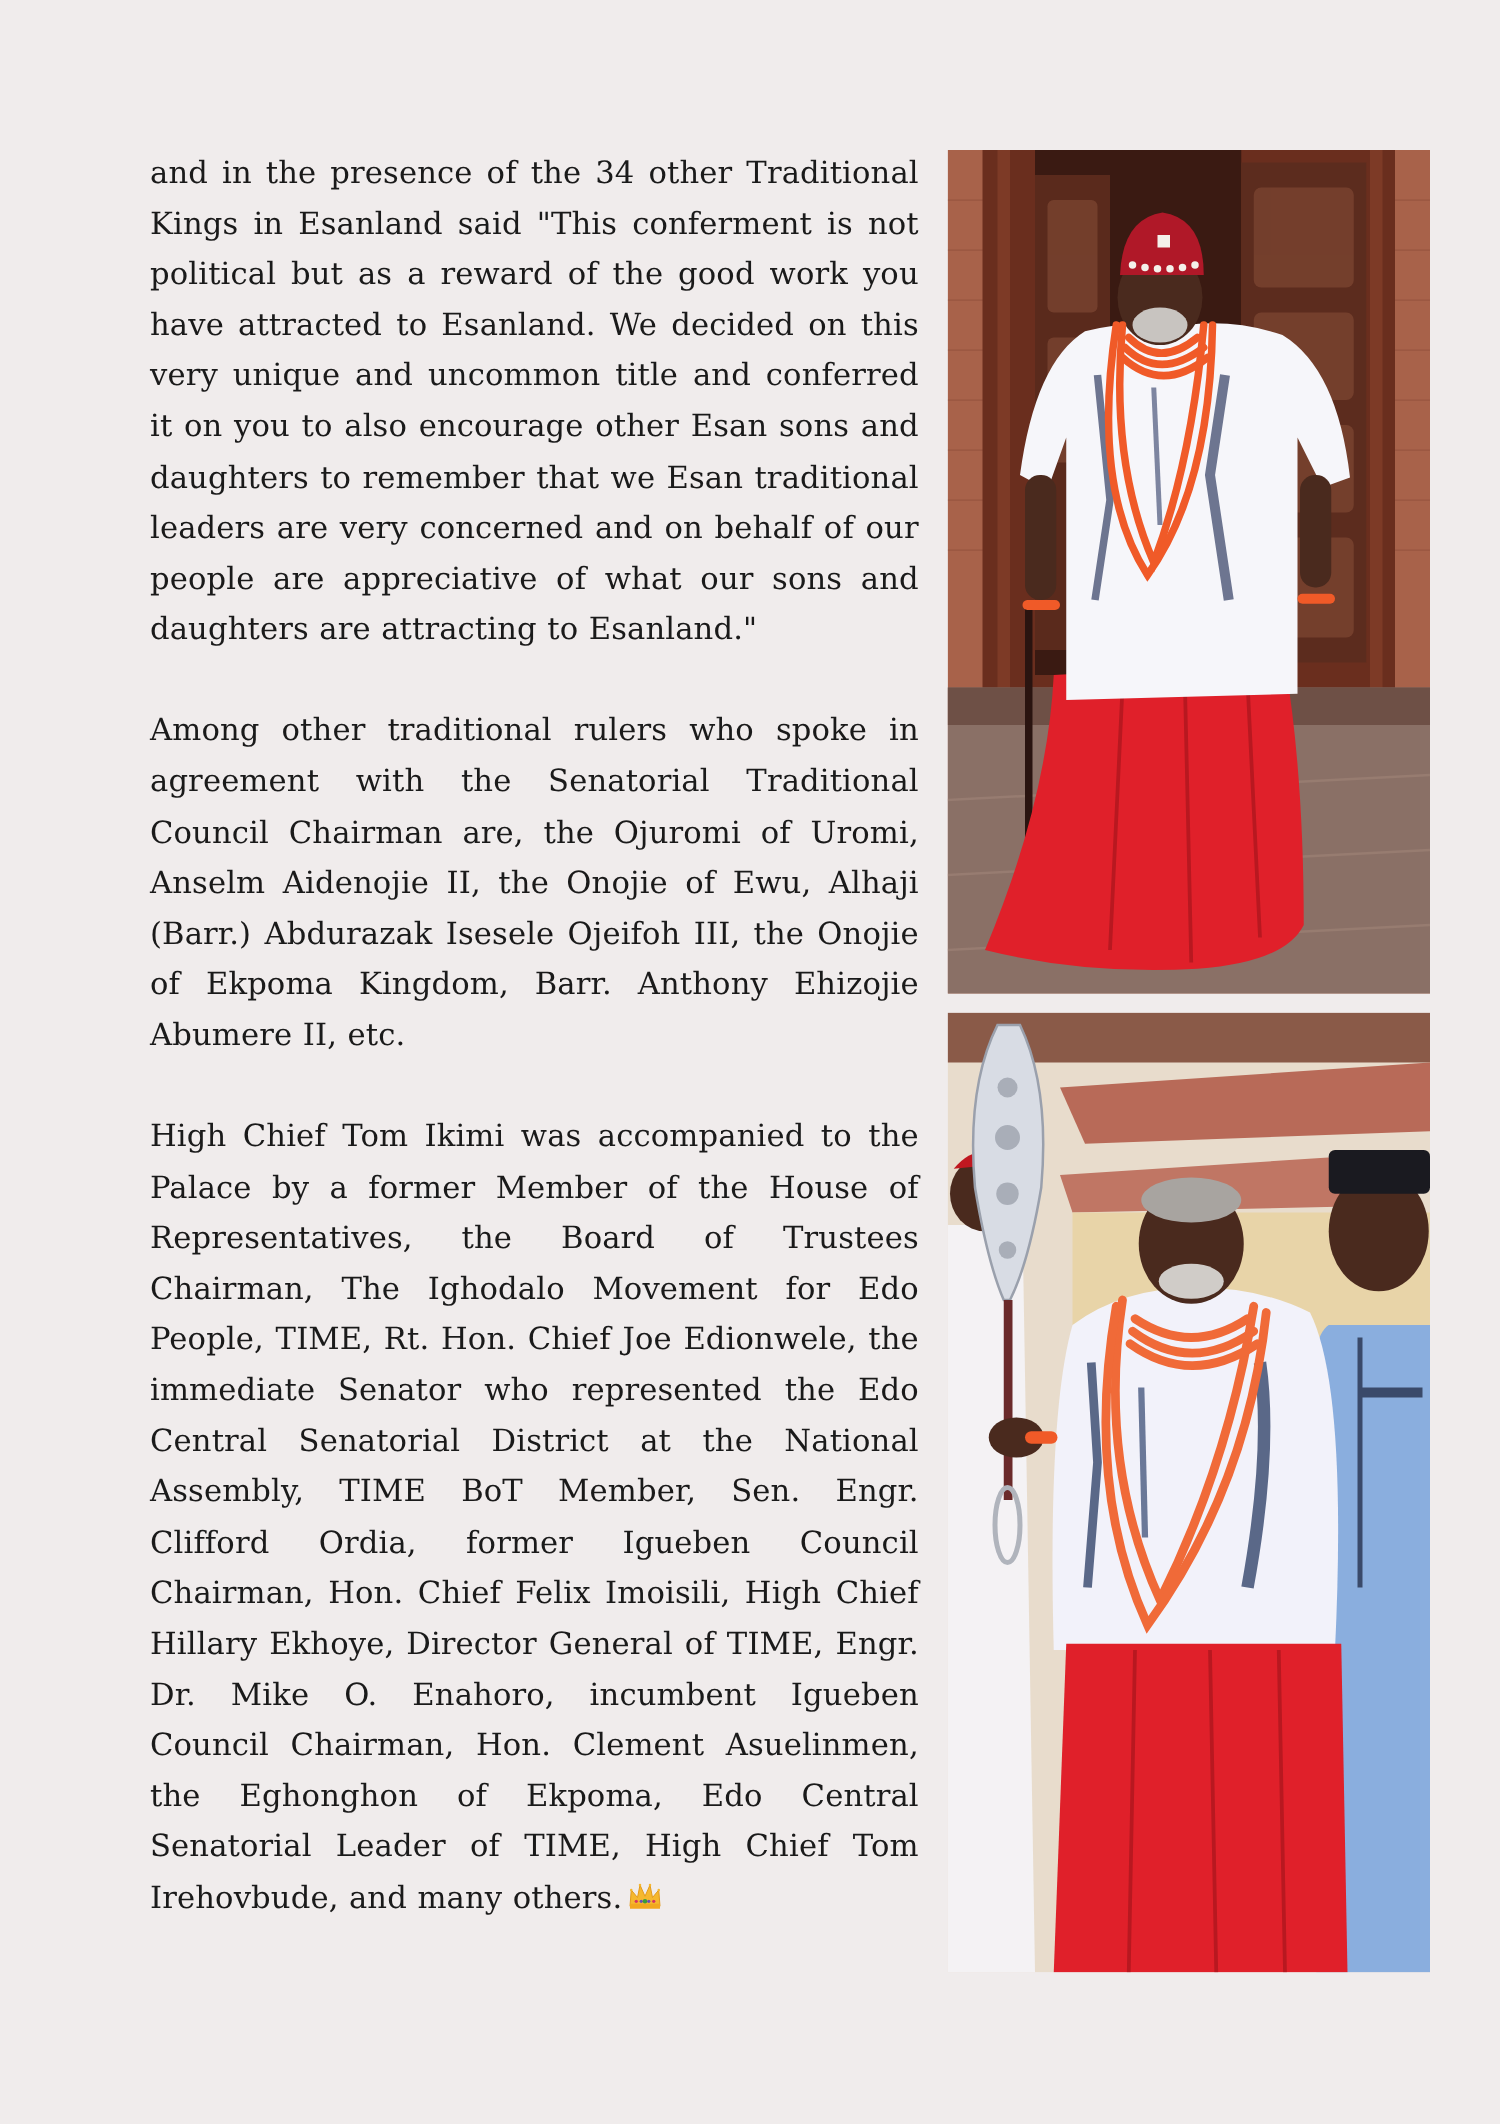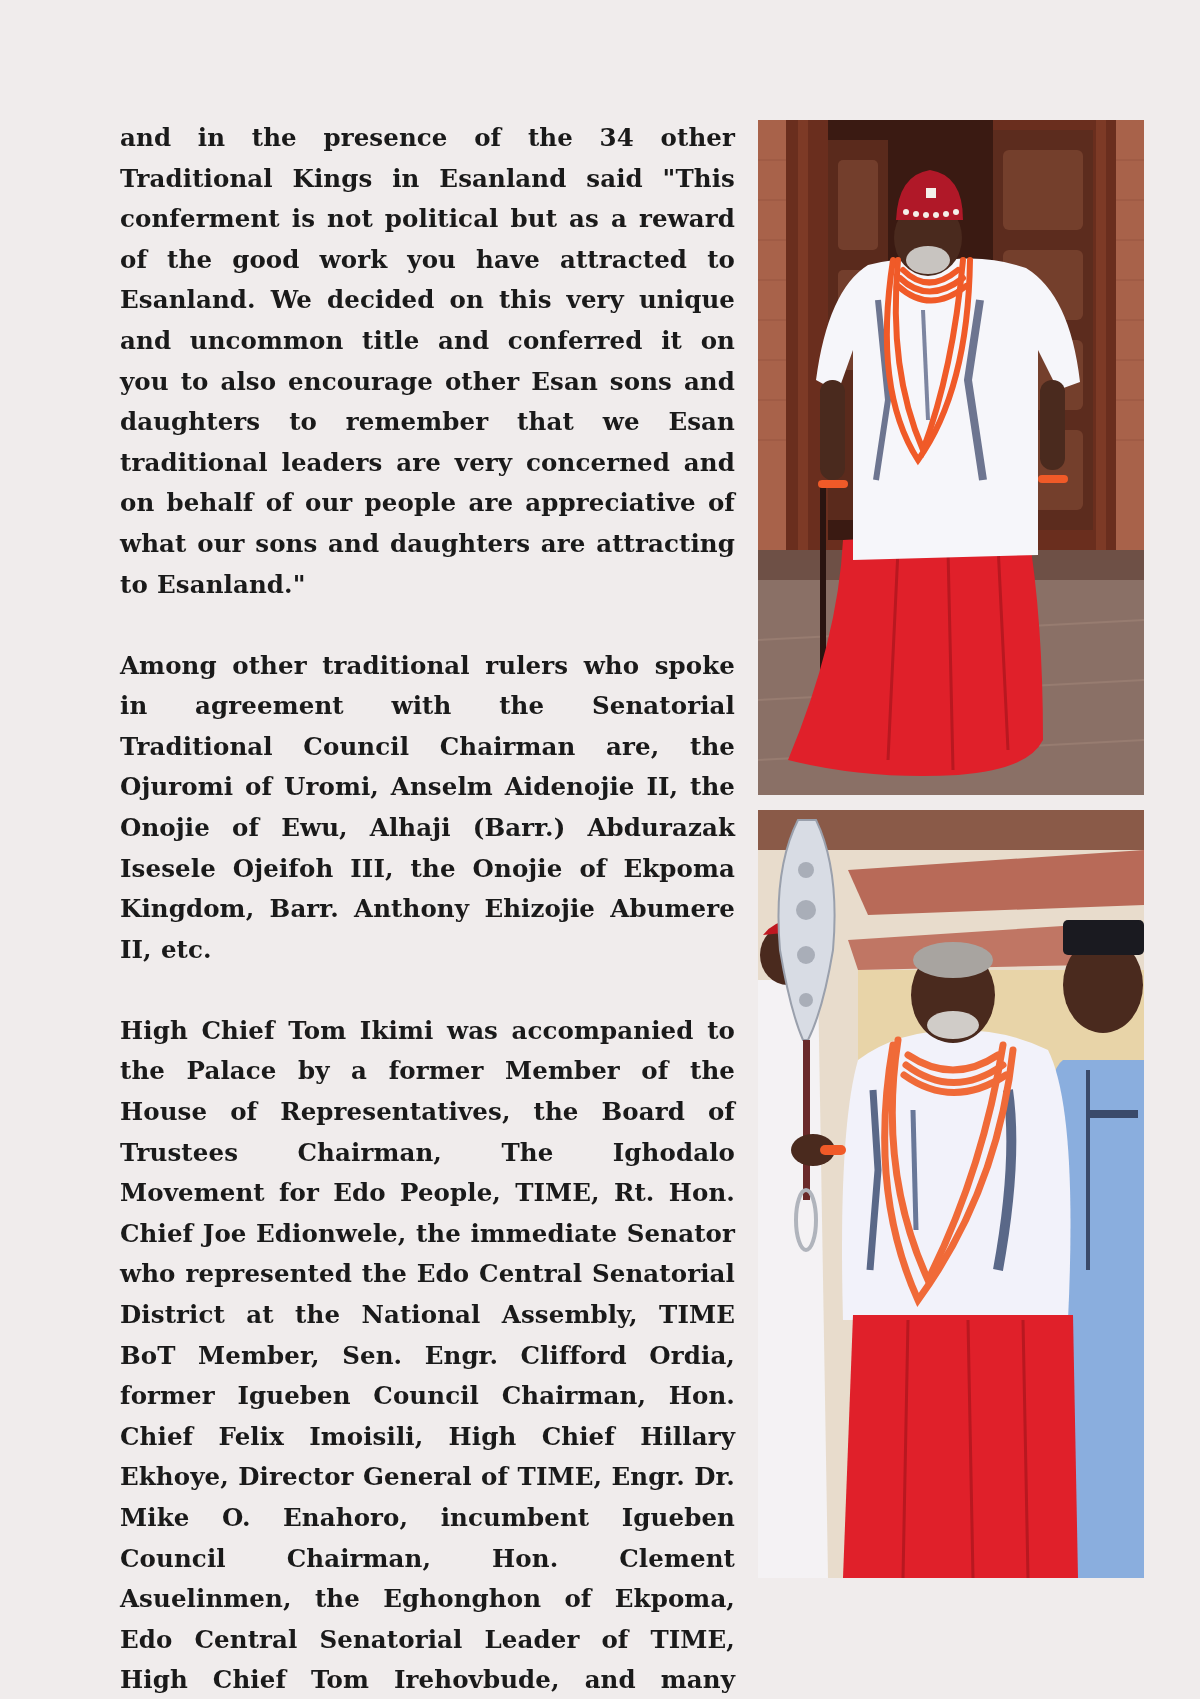--- a/index.html
+++ b/index.html
@@ -13,21 +13,20 @@
       position: relative;
       overflow: hidden;
       font-family: "DejaVu Serif", serif;
       color: #1a1a1a;
     }
     .page {
       position: absolute;
       left: 0; top: 0;
       width: 1200px;
       height: 1372px;
-      font-weight: bold;
     }
     .text-column {
       position: absolute;
       left: 120px;
       top: 118px;
       width: 615px;
     }
     .para {
       margin: 0 0 40.5px 0;
       font-size: 24.5px;

